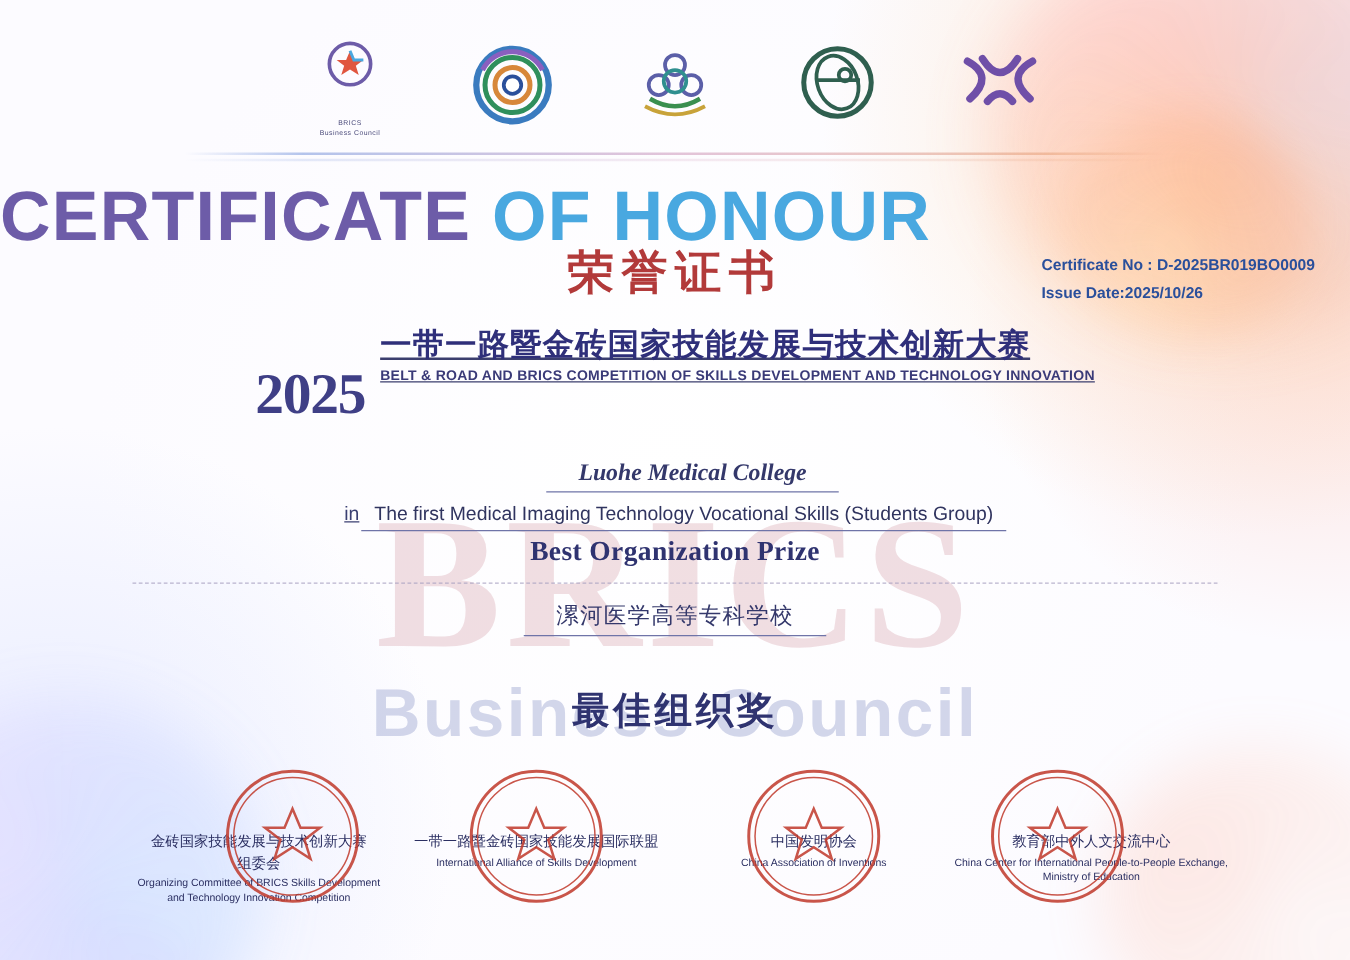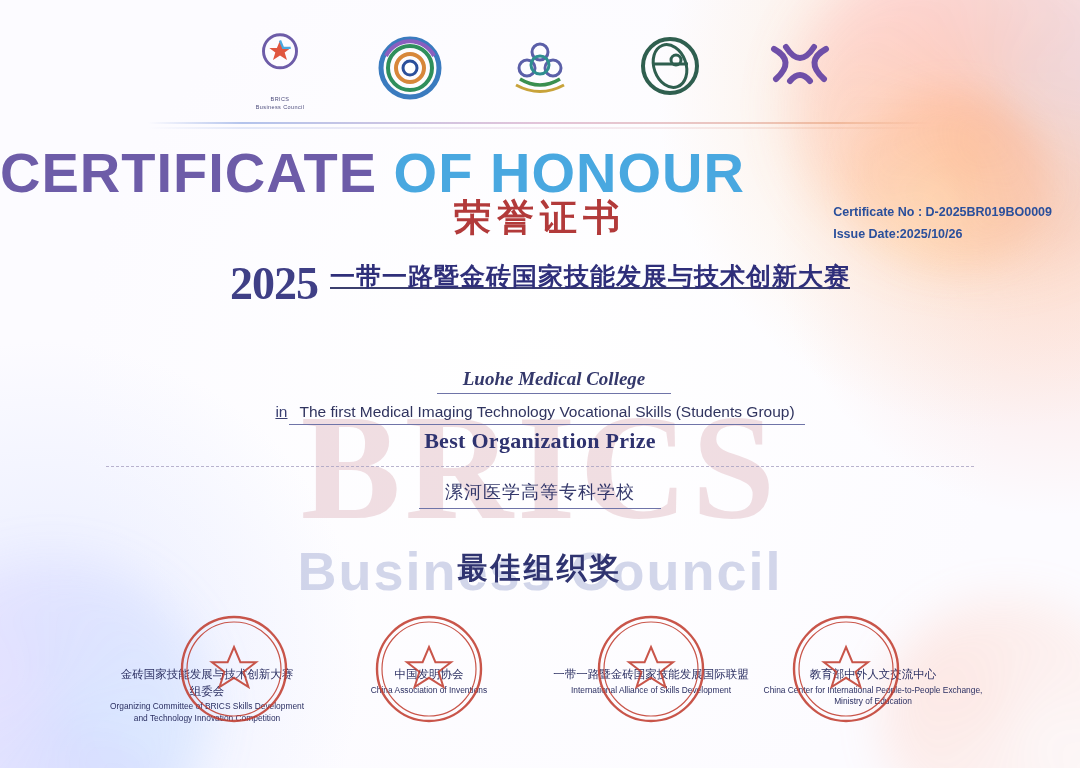--- a/index.html
+++ b/index.html
@@ -177,20 +177,21 @@
     align-items: flex-start;
     gap: 12px;
   }
   .comp .year {
     font-family: "Liberation Serif", serif;
     font-size: 46px;
     font-weight: bold;
     color: #3f3f86;
     line-height: .95;
     letter-spacing: -1px;
+    margin-top: 31px;
   }
   .comp .titles { padding-top: 1px; text-decoration: underline; }
   .comp .cn {
     font-family: "Liberation Serif", serif;
     font-weight: bold;
     font-size: 25px;
     letter-spacing: 1px;
     color: #2f2f7a;
     line-height: 1.15;
   }
@@ -439,20 +440,21 @@
 
   <div class="meta">
     <div>Certificate No : D-2025BR019BO0009</div>
     <div>Issue Date:2025/10/26</div>
   </div>
 
   <div class="comp">
     <div class="year">2025</div>
     <div class="titles">
       <div class="cn">一带一路暨金砖国家技能发展与技术创新大赛</div>
+      <div class="en">BELT &amp; ROAD AND BRICS COMPETITION OF SKILLS DEVELOPMENT AND TECHNOLOGY INNOVATION</div>
     </div>
   </div>
 
 
   <div class="org-en">
     <span>Luohe Medical College</span>
   </div>
 
   <div class="in-line">
     <span class="lead">in</span><span class="filled">The first Medical Imaging Technology Vocational Skills    (Students Group)</span>
@@ -490,36 +492,36 @@
     <div class="issuer">
       <div class="seal">
         <svg width="118" height="118" viewBox="0 0 118 118" aria-hidden="true">
           <g transform="translate(59,59)" fill="none" stroke="#c0392b" stroke-width="2.4" opacity=".85">
             <circle r="52"></circle>
             <circle r="47" stroke-width="1.2"></circle>
             <path d="M0,-22 L6.4,-6.8 L22,-6.8 L9.6,2.8 L14.4,18 L0,8.8 L-14.4,18 L-9.6,2.8 L-22,-6.8 L-6.4,-6.8 Z" stroke-width="2"></path>
           </g>
         </svg>
       </div>
-      <div class="cn" style="white-space:pre-line">中国发明协会</div>
-      <div class="en" style="white-space:pre-line">China Association of Inventions</div>
+      <div class="cn" style="white-space:pre-line">一带一路暨金砖国家技能发展国际联盟</div>
+      <div class="en" style="white-space:pre-line">International Alliance of Skills Development</div>
     </div>
 
     <div class="issuer">
       <div class="seal">
         <svg width="118" height="118" viewBox="0 0 118 118" aria-hidden="true">
           <g transform="translate(59,59)" fill="none" stroke="#c0392b" stroke-width="2.4" opacity=".85">
             <circle r="52"></circle>
             <circle r="47" stroke-width="1.2"></circle>
             <path d="M0,-22 L6.4,-6.8 L22,-6.8 L9.6,2.8 L14.4,18 L0,8.8 L-14.4,18 L-9.6,2.8 L-22,-6.8 L-6.4,-6.8 Z" stroke-width="2"></path>
           </g>
         </svg>
       </div>
-      <div class="cn" style="white-space:pre-line">一带一路暨金砖国家技能发展国际联盟</div>
-      <div class="en" style="white-space:pre-line">International Alliance of Skills Development</div>
+      <div class="cn" style="white-space:pre-line">中国发明协会</div>
+      <div class="en" style="white-space:pre-line">China Association of Inventions</div>
     </div>
 
     <div class="issuer shift-l">
       <div class="seal">
         <svg width="118" height="118" viewBox="0 0 118 118" aria-hidden="true">
           <g transform="translate(59,59)" fill="none" stroke="#c0392b" stroke-width="2.4" opacity=".85">
             <circle r="52"></circle>
             <circle r="47" stroke-width="1.2"></circle>
             <path d="M0,-22 L6.4,-6.8 L22,-6.8 L9.6,2.8 L14.4,18 L0,8.8 L-14.4,18 L-9.6,2.8 L-22,-6.8 L-6.4,-6.8 Z" stroke-width="2"></path>
           </g>

